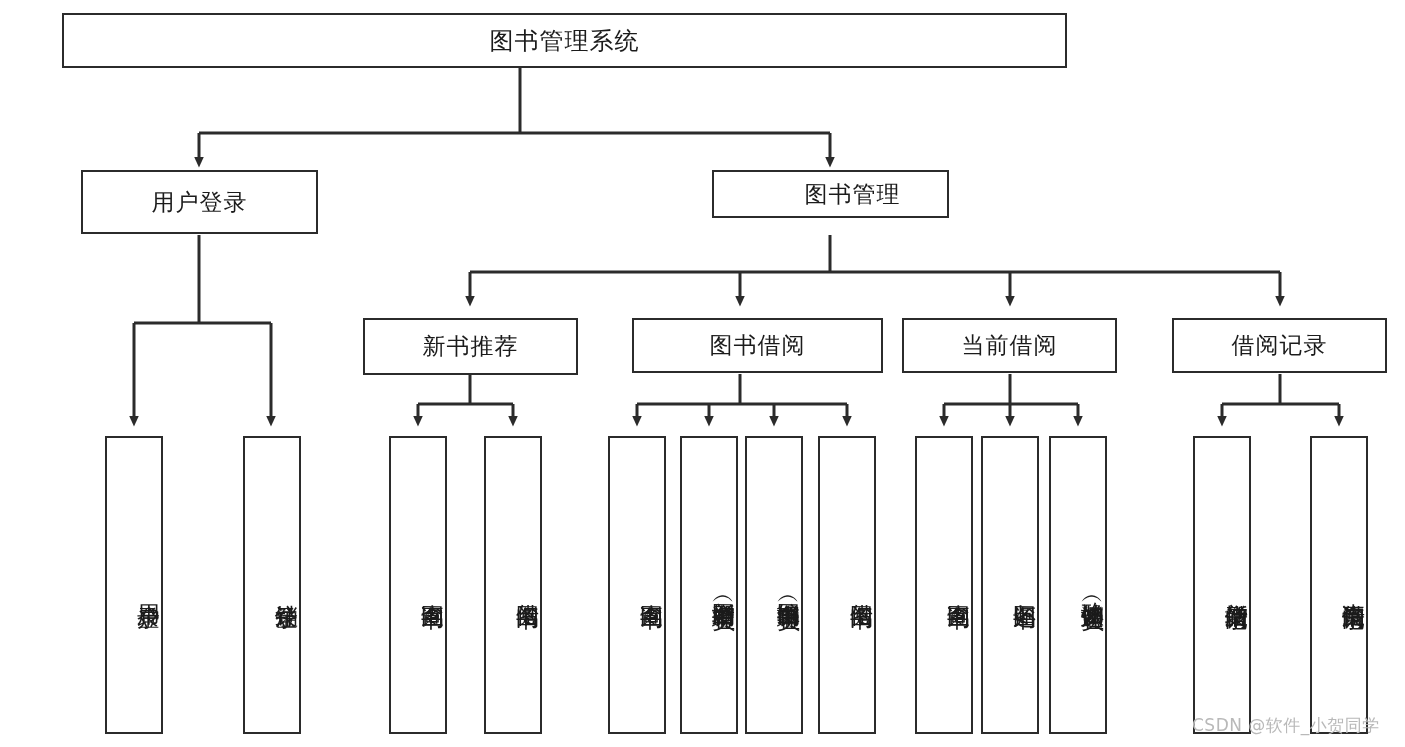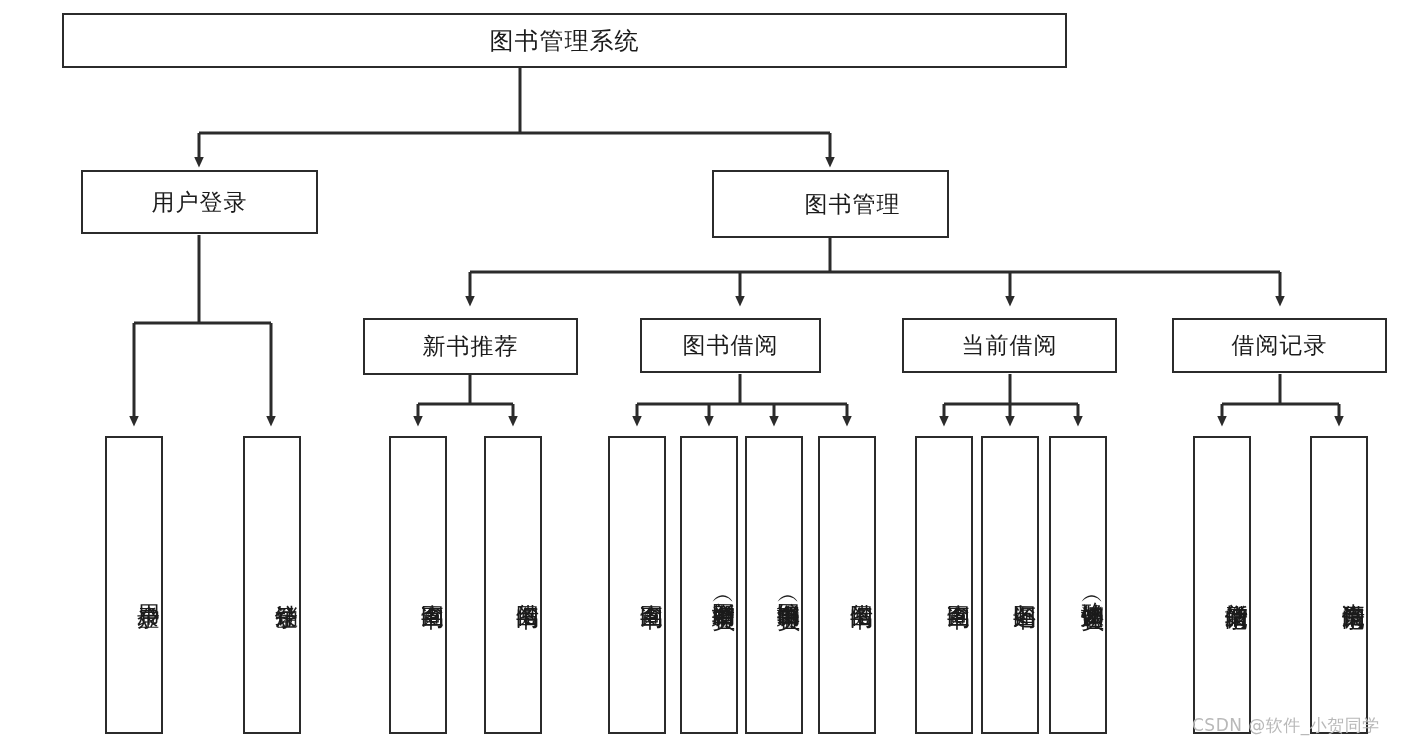--- a/index.html
+++ b/index.html
@@ -118,28 +118,28 @@
     </g>
   </svg>
 
   <div class="node h root" style="left:18px; top:13px; width:1005px; height:55px;">
     <span>图书管理系统</span>
   </div>
 
   <div class="node h" style="left:81px; top:170px; width:237px; height:64px;">
     <span>用户登录</span>
   </div>
-  <div class="node h" style="left:712px; top:170px; width:237px; height:68px;padding-left:44px;">
+  <div class="node h" style="left:712px; top:170px; width:237px; height:48px;padding-left:44px;">
     <span>图书管理</span>
   </div>
 
   <div class="node h" style="left:363px; top:318px; width:215px; height:57px;">
     <span>新书推荐</span>
   </div>
-  <div class="node h" style="left:632px; top:318px; width:181px; height:55px;margin-left:8px;">
+  <div class="node h" style="left:632px; top:318px; width:251px; height:55px;">
     <span>图书借阅</span>
   </div>
   <div class="node h" style="left:902px; top:318px; width:215px; height:55px;text-align:right;">
     <span>当前借阅</span>
   </div>
   <div class="node h" style="left:1172px; top:318px; width:215px; height:55px;">
     <span>借阅记录</span>
   </div>
 
   <div class="node v" style="left:105px; top:436px; width:58px; height:298px;">

